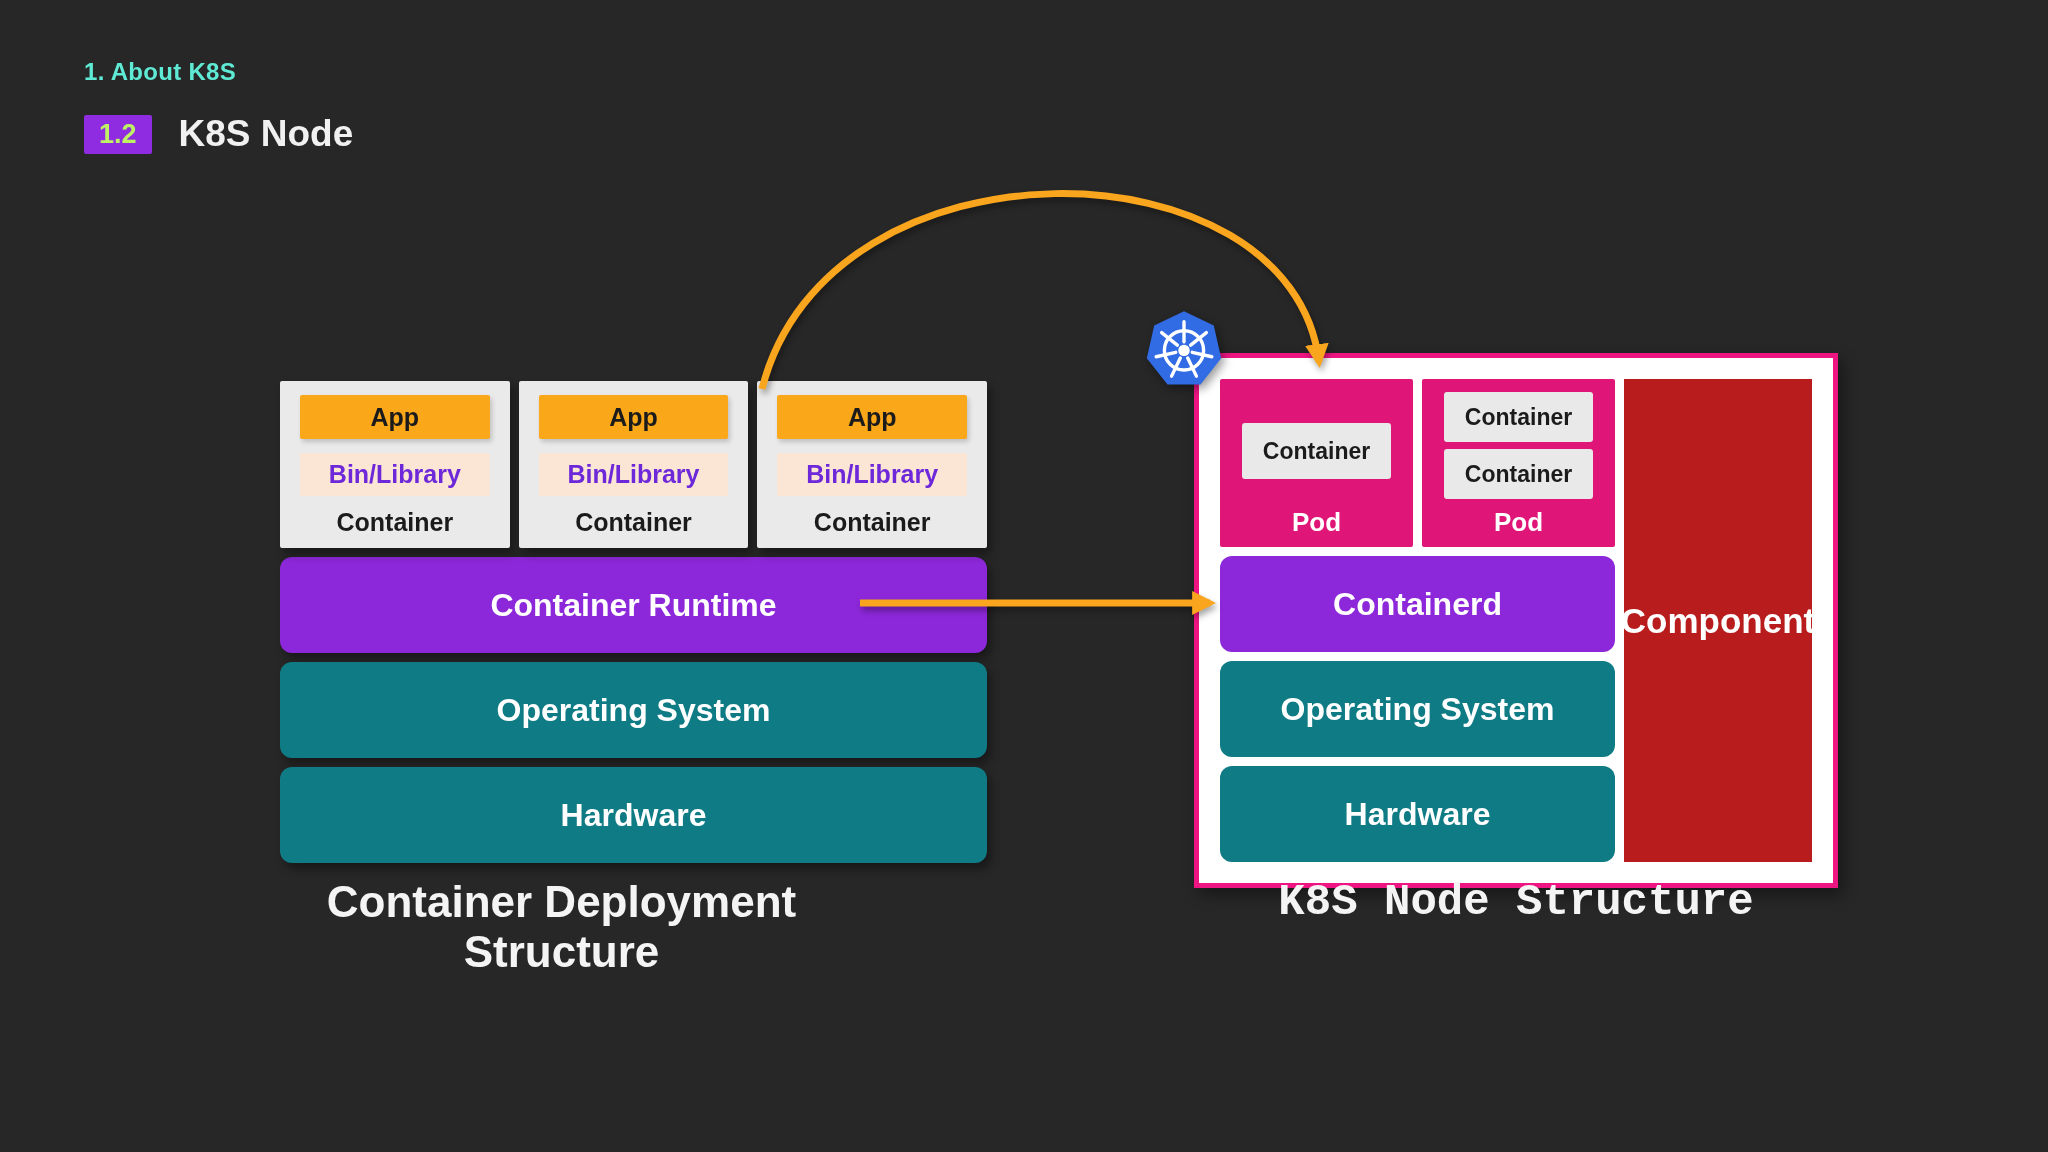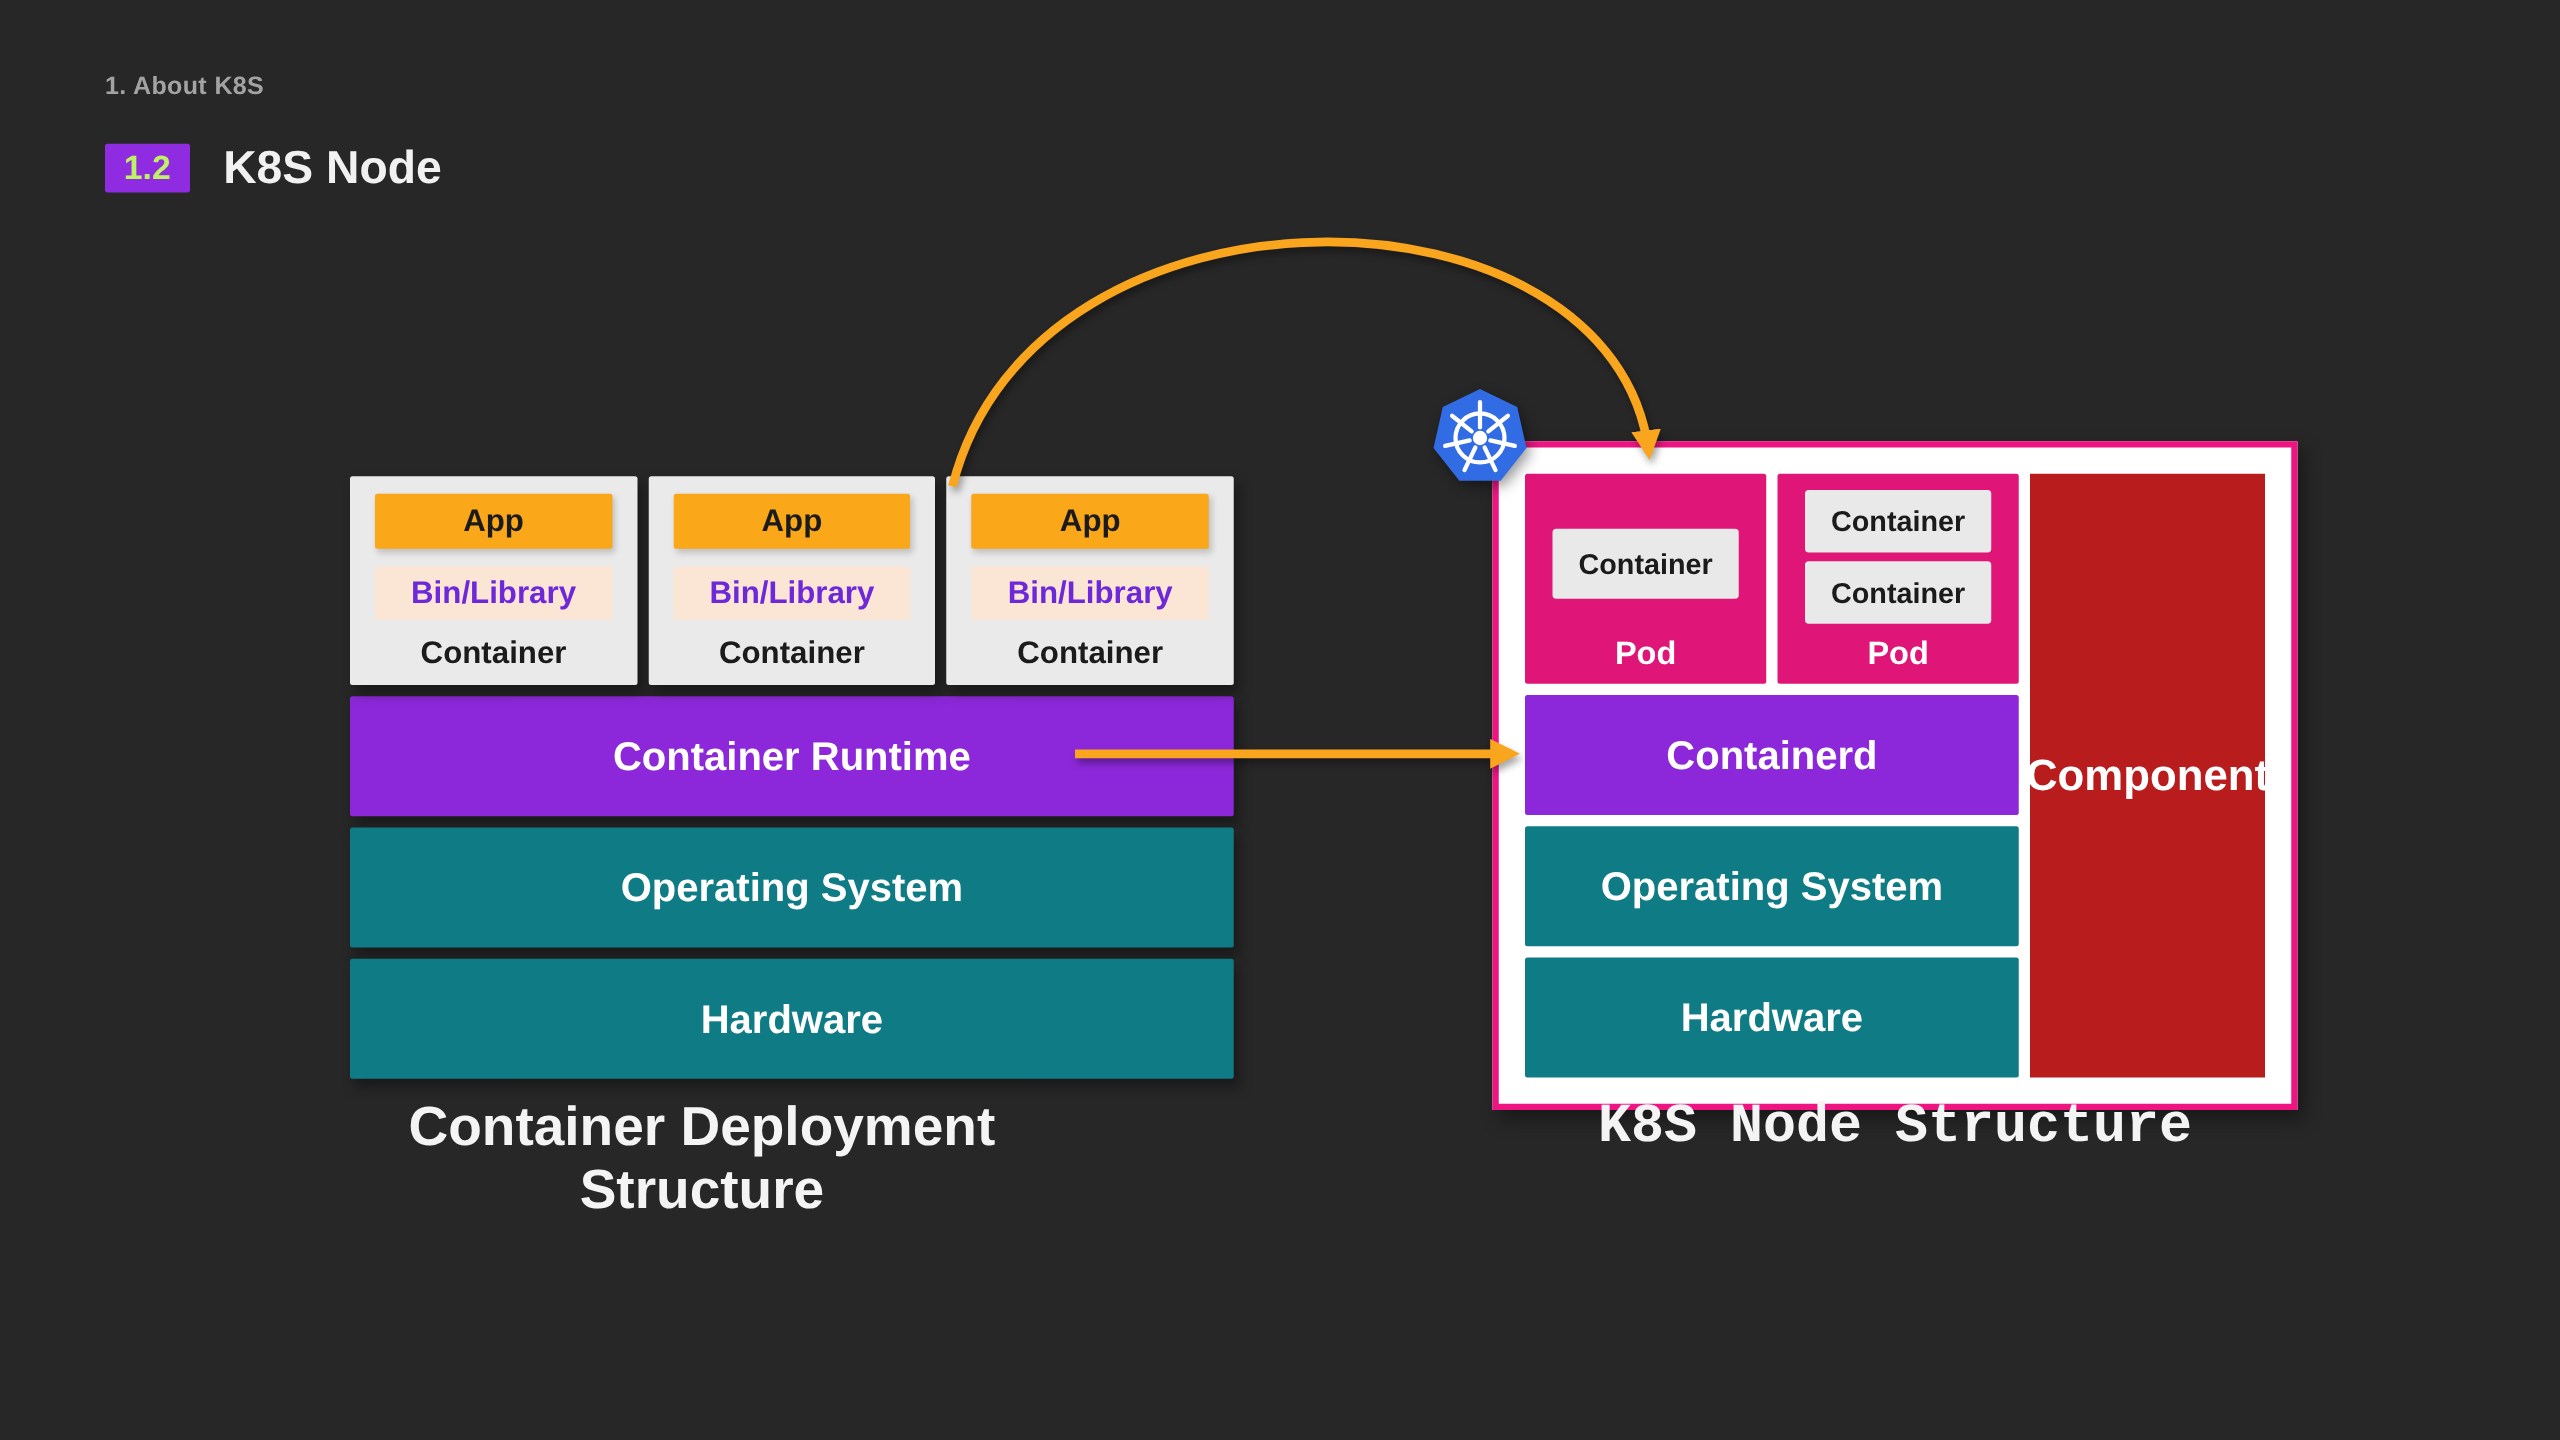--- a/index.html
+++ b/index.html
@@ -15,22 +15,22 @@
     overflow: hidden;
     font-family: "Liberation Sans", sans-serif;
     font-weight: 700;
   }
 
   
   .kicker {
     position: absolute;
     left: 84px;
     top: 58px;
-    font-size: 20px;
-    color: #a3a3a3;
+    font-size: 24px;
+    color: #5eead4;
     letter-spacing: 0.3px;
   }
   .sub-row {
     position: absolute;
     left: 84px;
     top: 113px;
     display: flex;
     align-items: center;
   }
   .badge {
@@ -117,21 +117,21 @@
     font-size: 25px;
   }
   .left-diagram .layer { margin-top: 9px; }
   .layer {
     height: 96px;
     display: flex;
     align-items: center;
     justify-content: center;
     color: #ffffff;
     font-size: 32px;
-    border-radius: 2px;
+    border-radius: 12px;
     box-shadow: 4px 6px 10px rgba(0,0,0,0.38);
   }
   .layer.purple { background: #8C28D9; }
   .layer.teal   { background: #0F7B85; }
 
   
   .caption {
     position: absolute;
     top: 877px;
     text-align: center;

